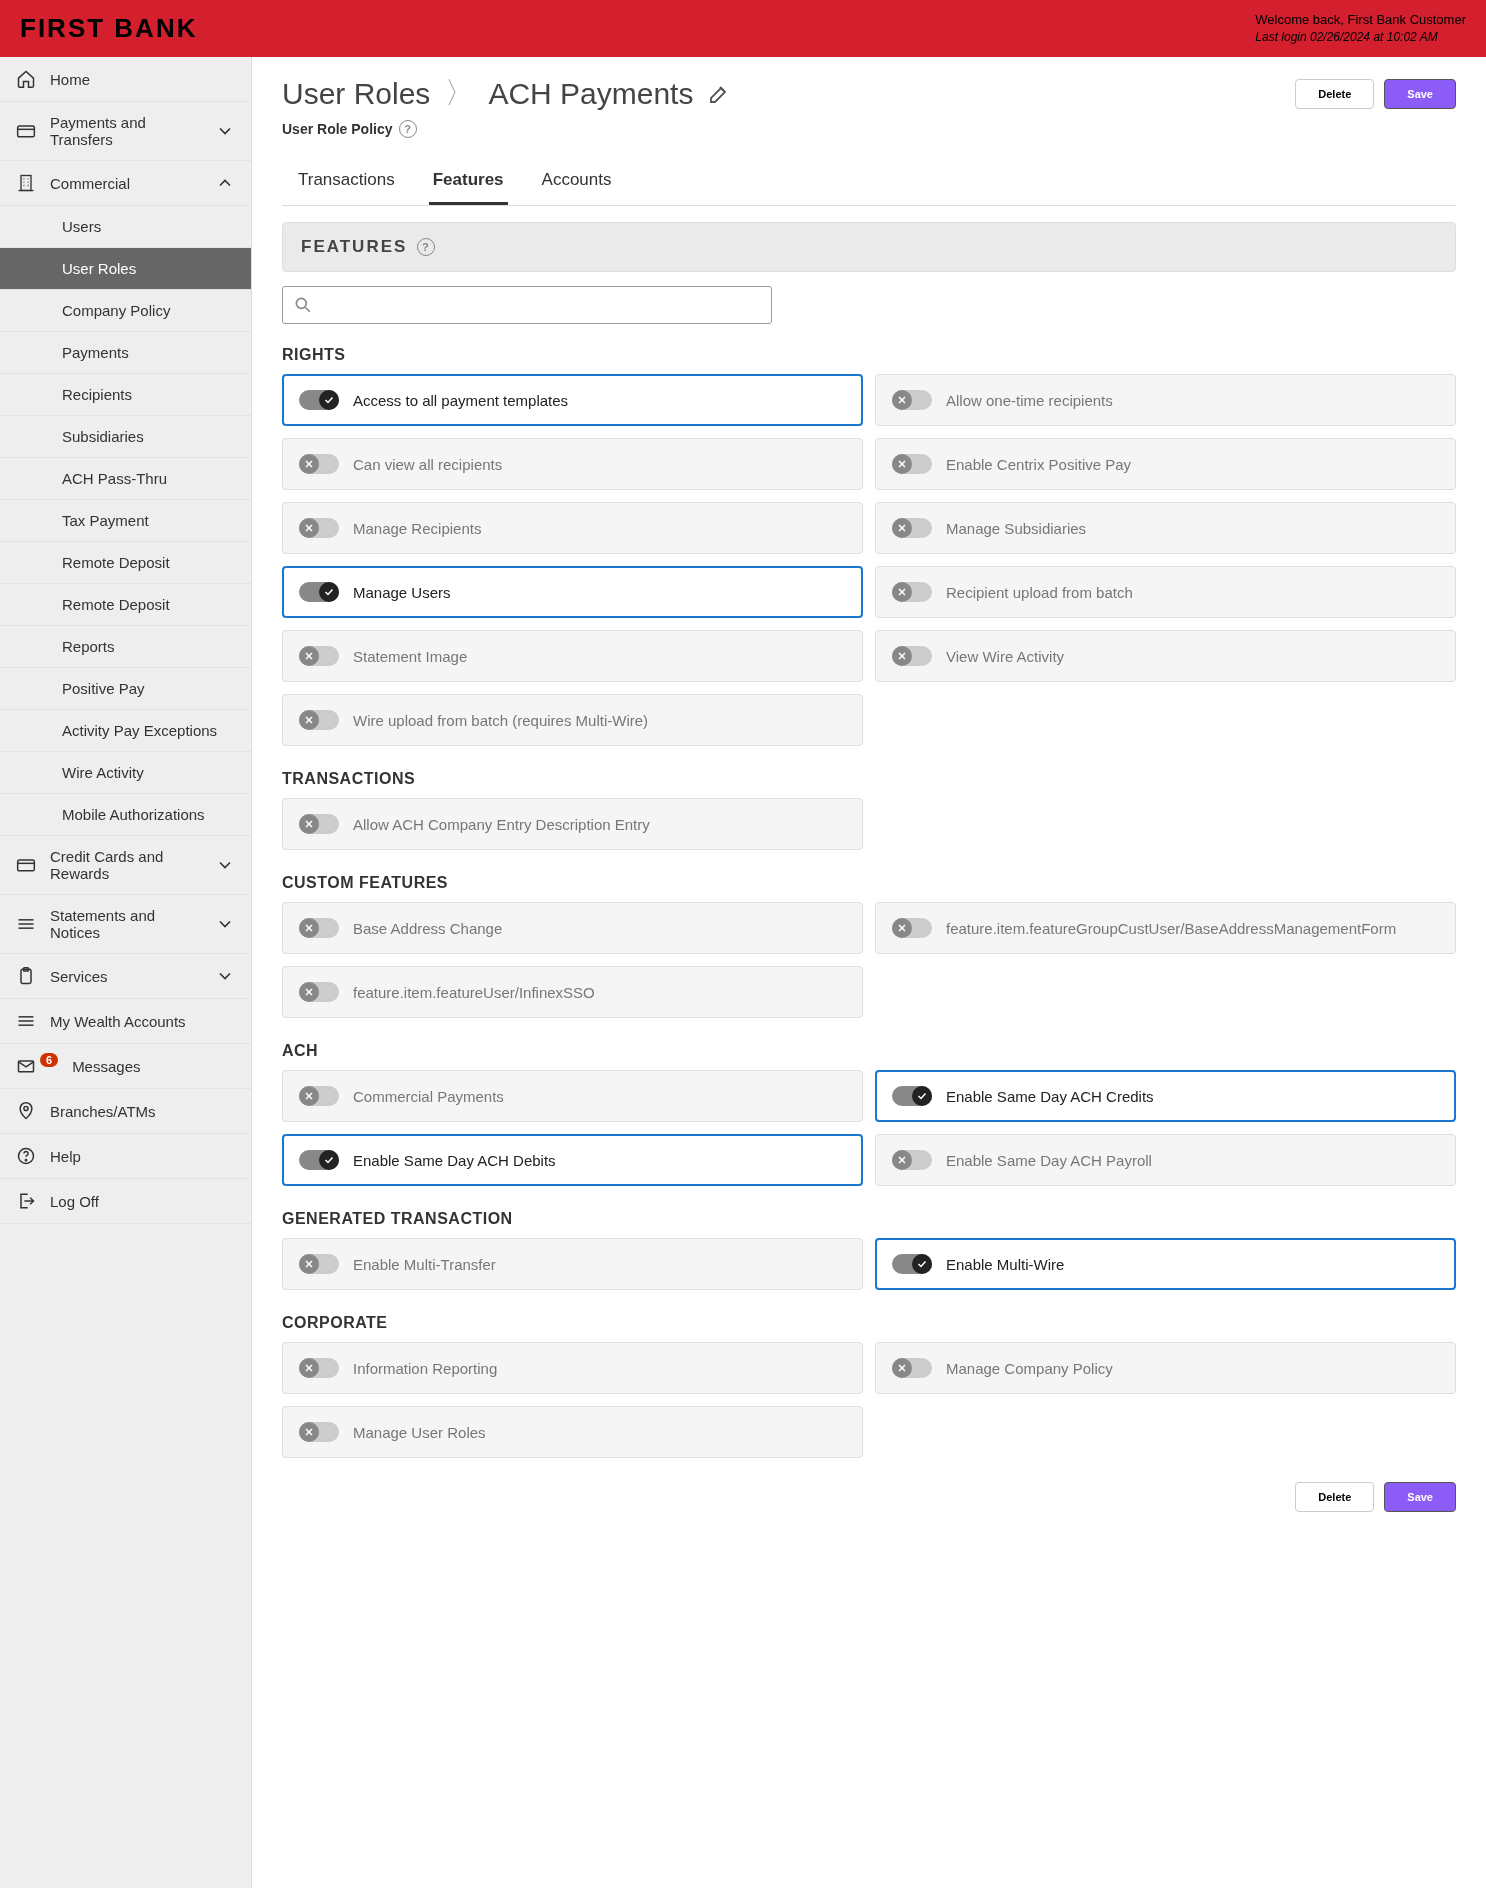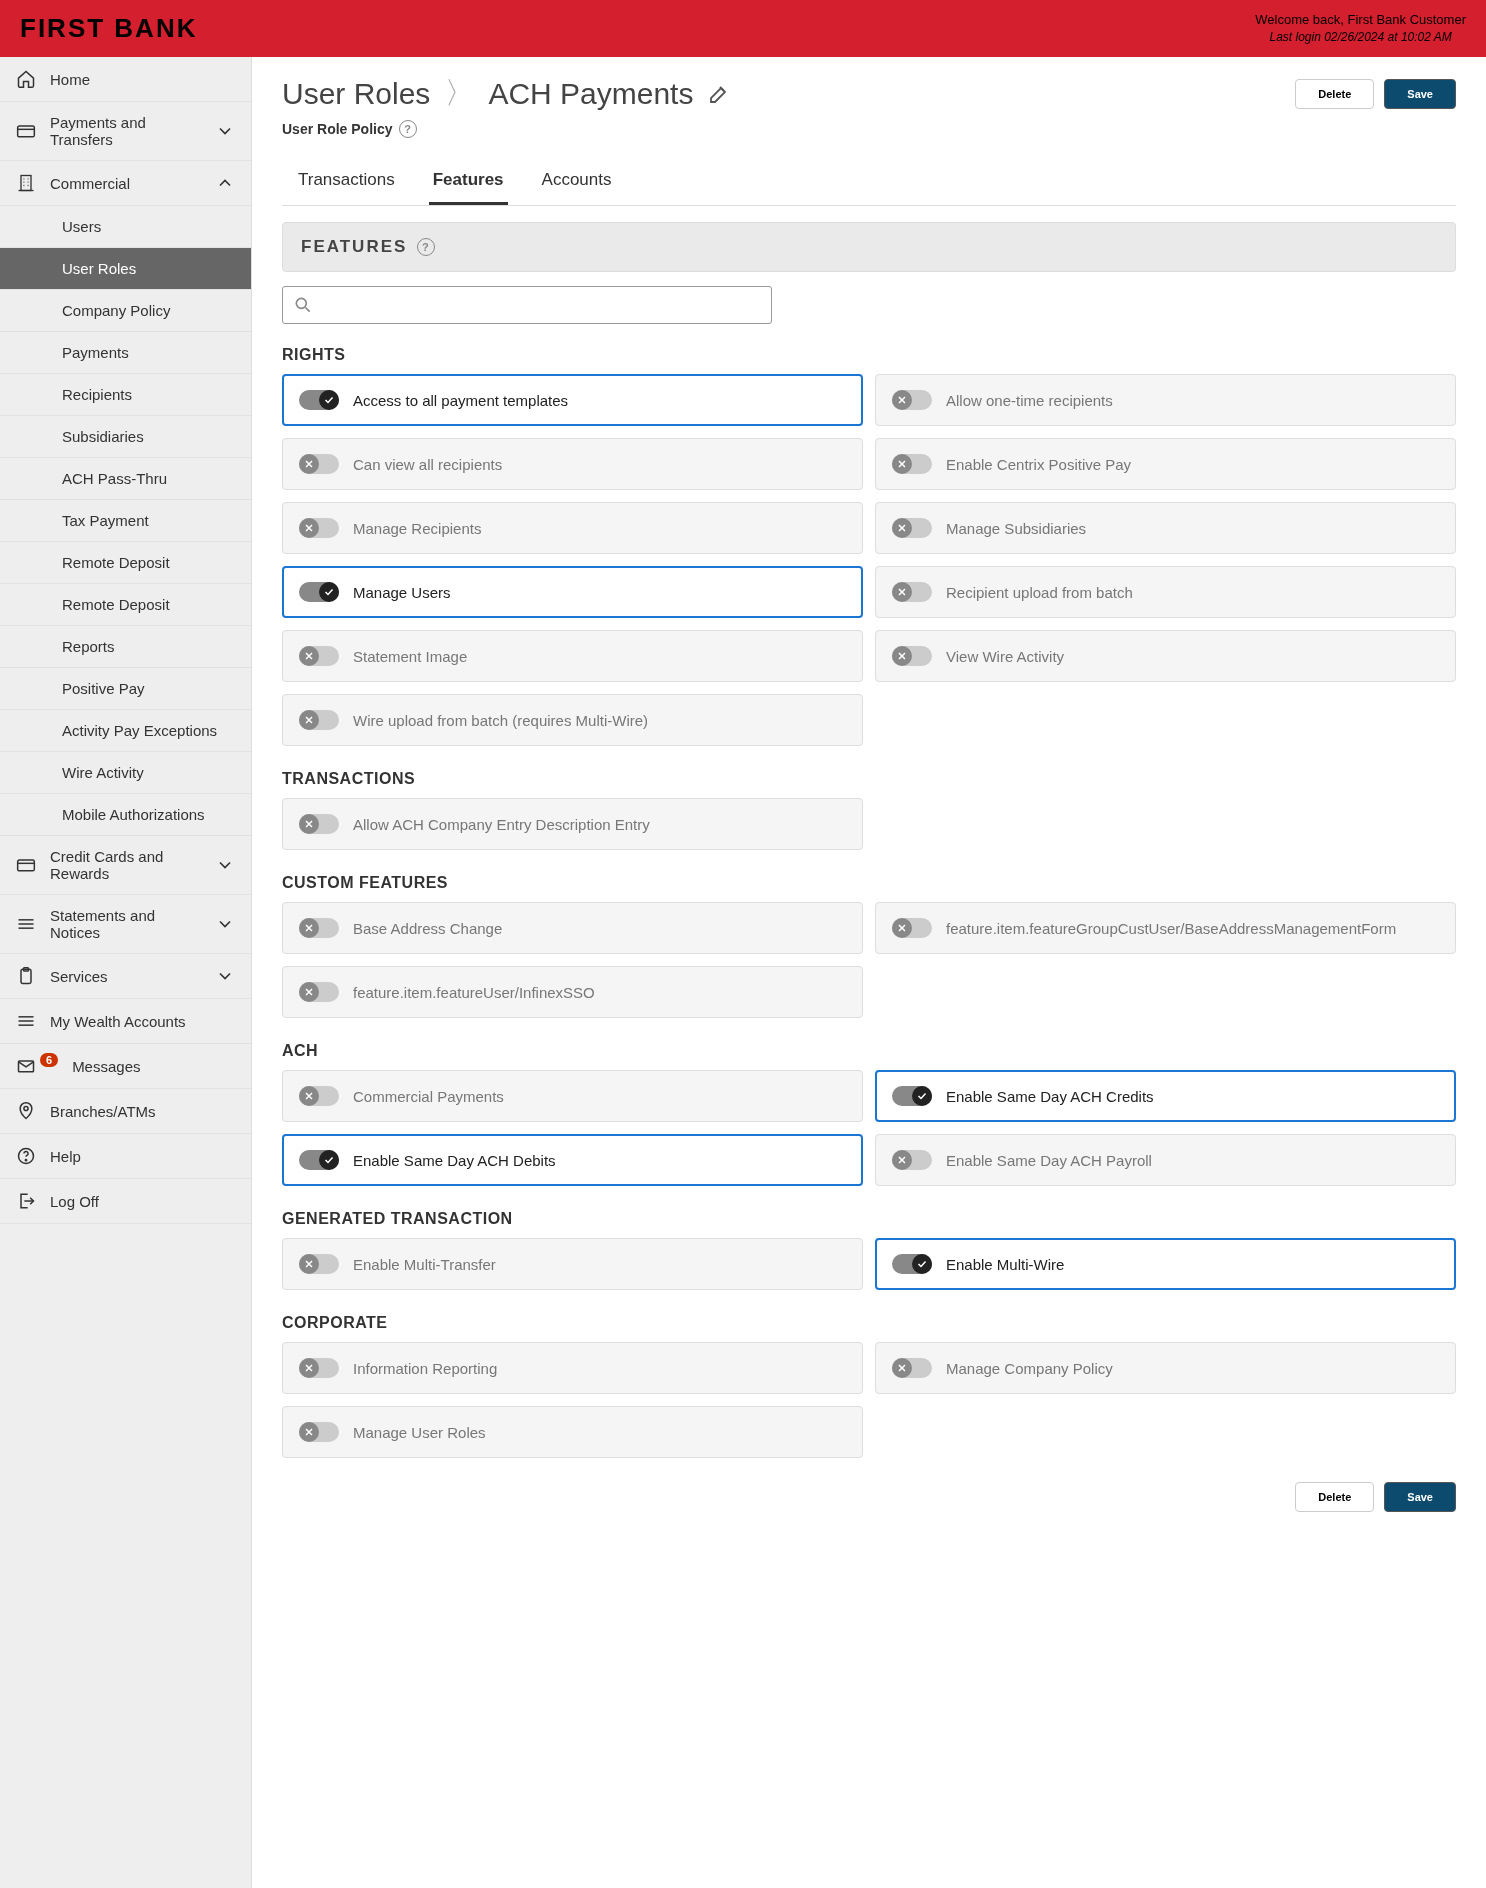--- a/index.html
+++ b/index.html
@@ -1,21 +1,21 @@
 <!DOCTYPE html>
 <html><head>
 <meta charset="utf-8">
 <style>
   * { box-sizing: border-box; margin: 0; padding: 0; }
   body { font-family: -apple-system, BlinkMacSystemFont, "Segoe UI", Arial, sans-serif; color: #333; background: #fff; font-size: 14px; }
 
   
   .header { background: #d31f2e; color: #000000; display: flex; justify-content: space-between; align-items: center; padding: 9px 20px; height: 57px; }
   .logo { font-weight: 700; font-size: 26px; letter-spacing: 2px; }
-  .welcome { text-align: center; font-size: 13px; line-height: 1.4; }
+  .welcome { text-align: left; font-size: 13px; line-height: 1.4; }
   .welcome .last-login { font-style: italic; font-size: 12px; }
 
   
   .layout { display: flex; }
   .sidebar { width: 252px; background: #eee; min-height: 100vh; border-right: 1px solid #ddd; }
   .main { flex: 1; padding: 16px 30px 30px 30px; }
 
   
   .nav { list-style: none; }
   .nav-item { display: flex; align-items: center; gap: 14px; padding: 12px 16px; font-size: 15px; color: #333; cursor: pointer; border-bottom: 1px solid #e2e2e2; }
@@ -28,21 +28,21 @@
   .ic { width: 20px; height: 20px; display: inline-flex; align-items: center; justify-content: center; flex-shrink: 0; }
 
   
   .title-row { display: flex; align-items: center; justify-content: space-between; margin-bottom: 6px; }
   .title-row h1 { font-size: 30px; font-weight: 400; color: #444; display: flex; align-items: center; gap: 14px; }
   .title-row h1 .sep { color: #aaa; font-weight: 300; }
   .subtitle { font-size: 14px; color: #333; font-weight: 600; display: flex; align-items: center; gap: 6px; margin-bottom: 24px; }
 
   .btn-row { display: flex; gap: 10px; }
   .btn { border: 1px solid #ccc; background: #fff; padding: 8px 22px; border-radius: 4px; font-size: 11px; cursor: pointer; font-weight: bold; }
-  .btn.primary { background: #0c4a6e; color: #fff; border-color: #555; }
+  .btn.primary { background: #8b5cf6; color: #fff; border-color: #555; }
 
   
   .tabs { display: flex; gap: 30px; border-bottom: 1px solid #ddd; margin-bottom: 16px; padding-left: 12px; }
   .tab { padding: 8px 4px 12px 4px; font-size: 17px; color: #333; cursor: pointer; border-bottom: 3px solid transparent; }
   .tab.active { font-weight: 700; border-bottom-color: #333; }
 
   
   .section-header { background: #eaeaea; border: 1px solid #ddd; border-radius: 4px; padding: 14px 18px; font-size: 17px; letter-spacing: 2px; font-weight: 600; color: #444; display: flex; align-items: center; gap: 10px; margin-bottom: 14px; }
 
   

